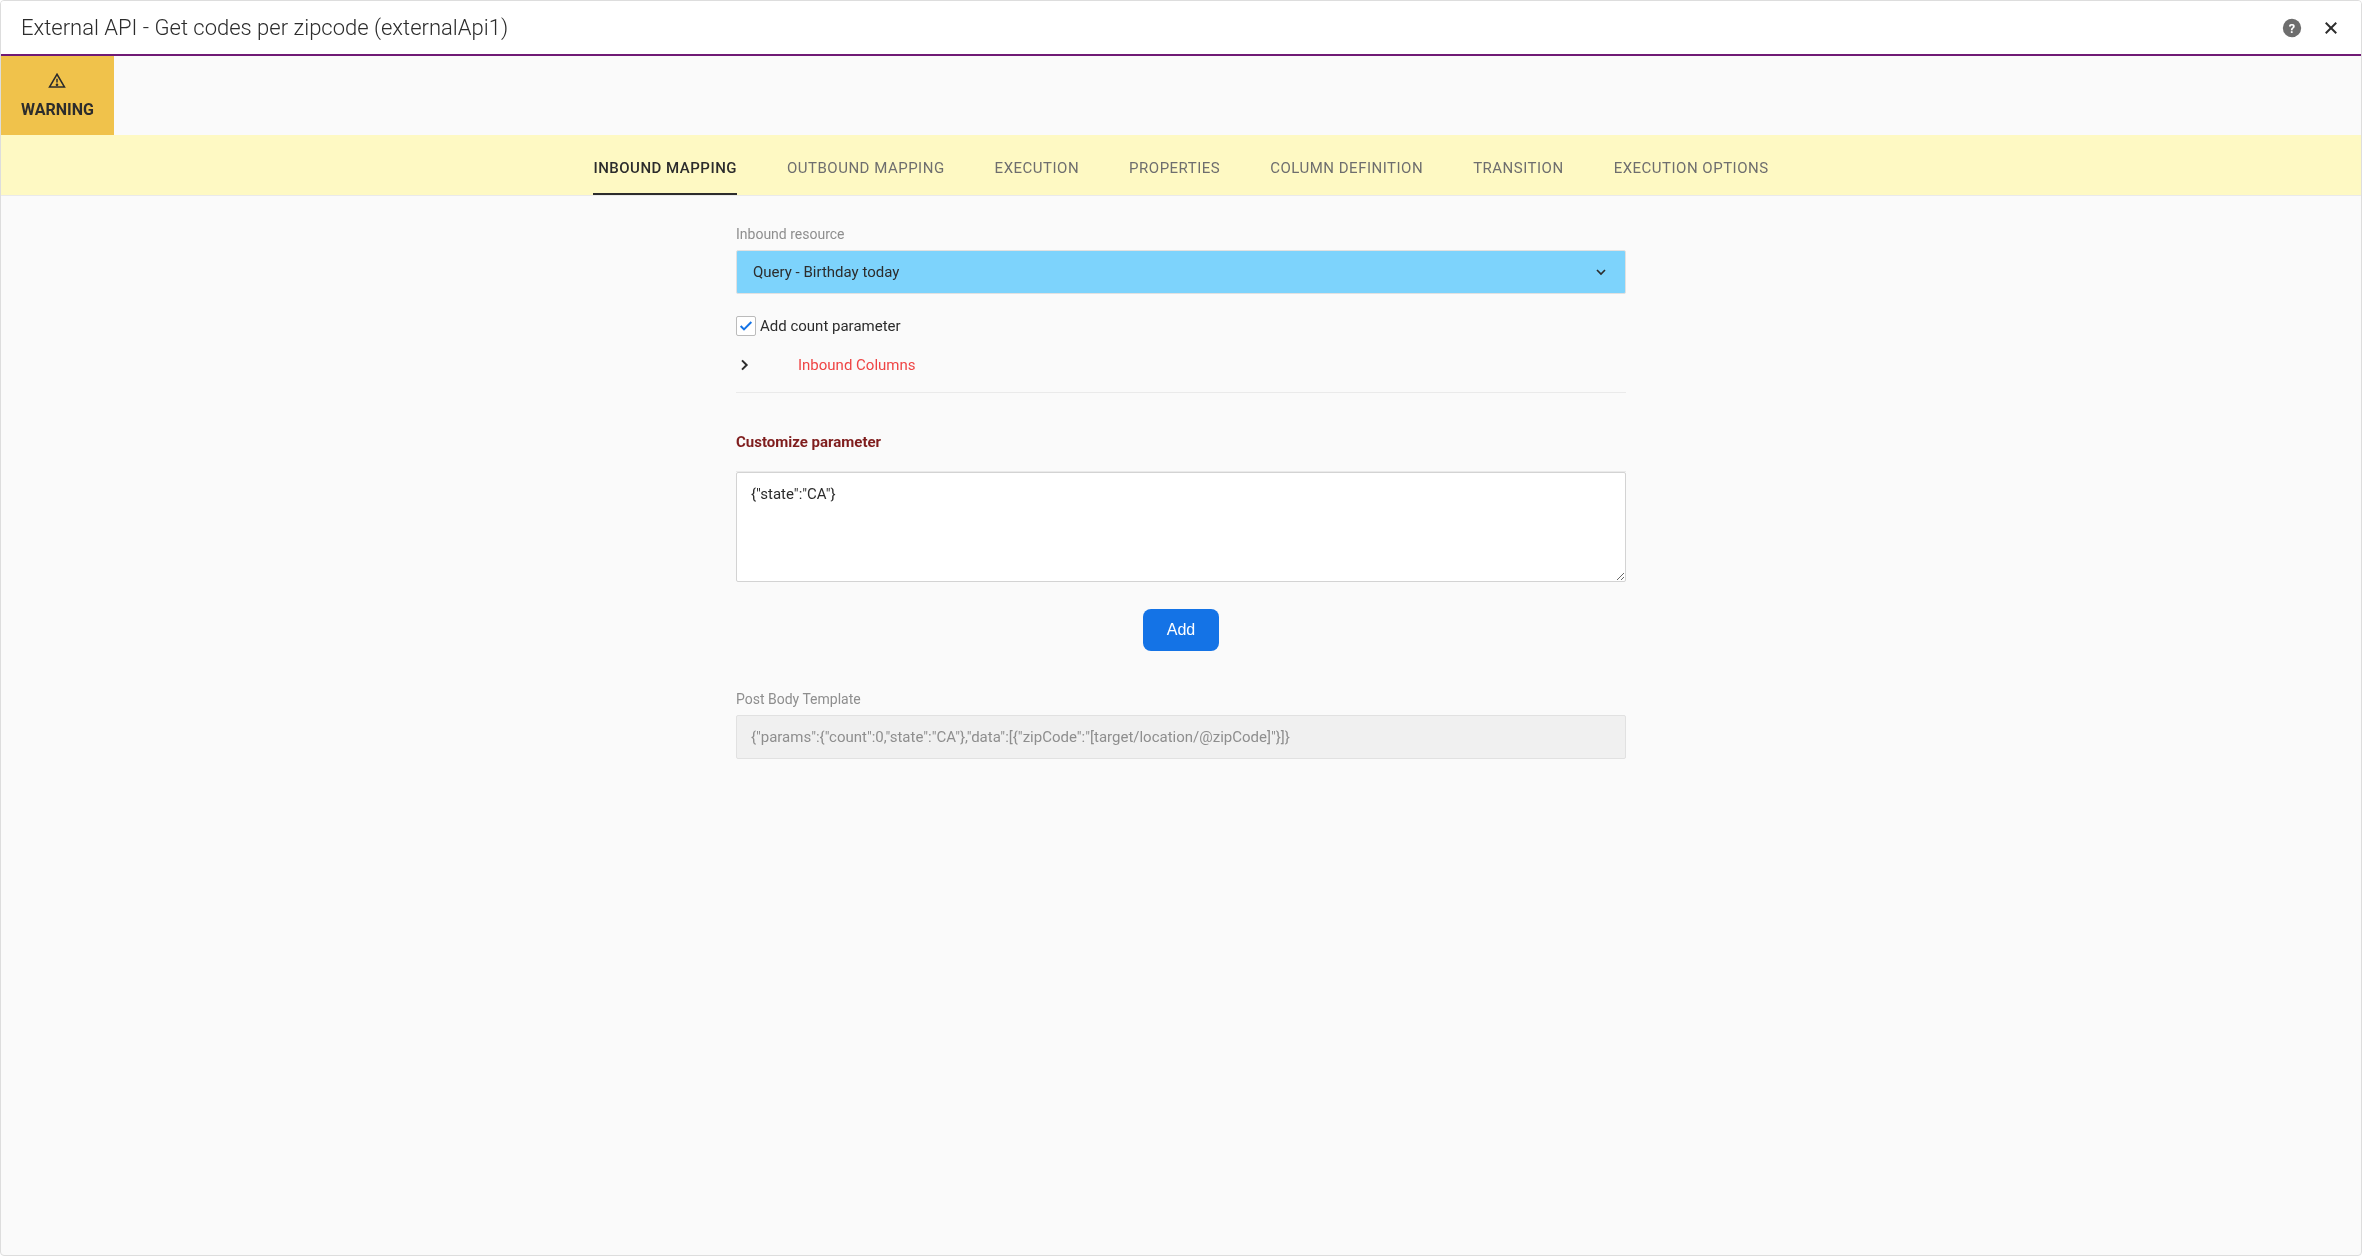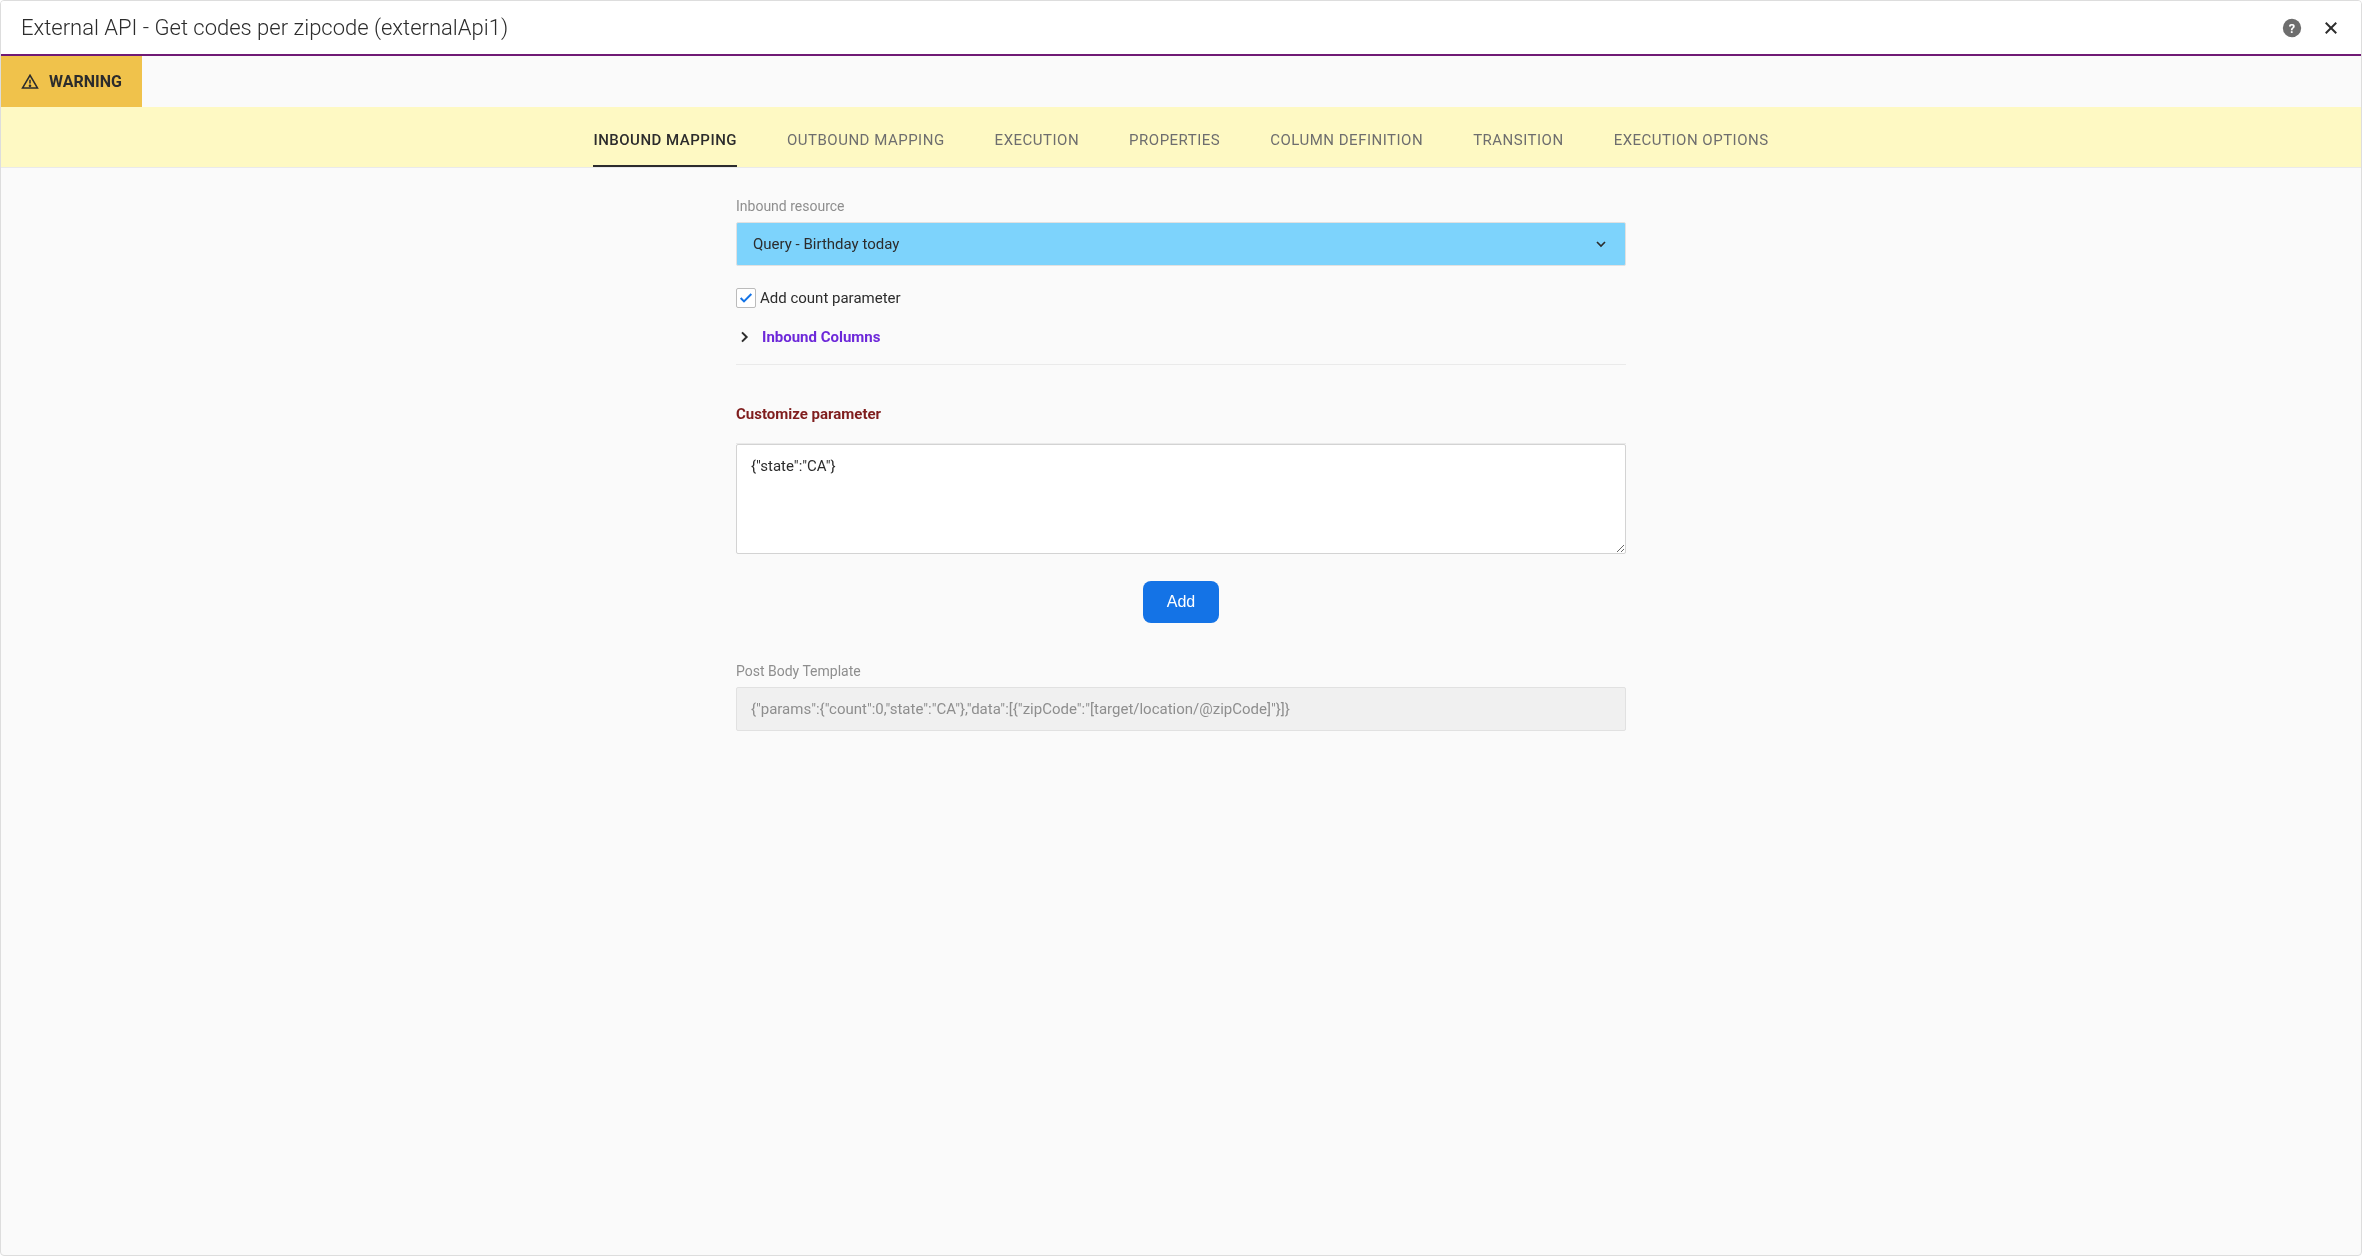--- a/index.html
+++ b/index.html
@@ -60,20 +60,21 @@
     .warning-banner {
       background: #f0c24b;
       padding: 16px 20px;
       display: flex;
       align-items: center;
       gap: 10px;
       font-size: 16px;
       color: #2c2c2c;
       width: fit-content;
       max-width: 100%;
+      flex-direction: column;
     }
     .warning-icon {
       width: 18px;
       height: 18px;
       flex-shrink: 0;
     }
     .warning-label {
       font-weight: 700;
     }
     .tabs {
@@ -159,22 +160,23 @@
       padding-bottom: 18px;
       border-bottom: 1px solid #eaeaea;
       cursor: pointer;
     }
     .collapse-chevron {
       width: 16px;
       height: 16px;
     }
     .collapse-label {
       font-size: 15px;
-      font-weight: 700;
-      color: #6d28d9;
+      font-weight: 400;
+      color: #ef4444;
+      margin-left: 36px;
     }
     .section-heading {
       font-size: 15px;
       font-weight: 700;
       color: #7f1d1d;
       margin-top: 40px;
       padding-bottom: 20px;
       border-bottom: 1px solid #eaeaea;
     }
     .textarea-field {

